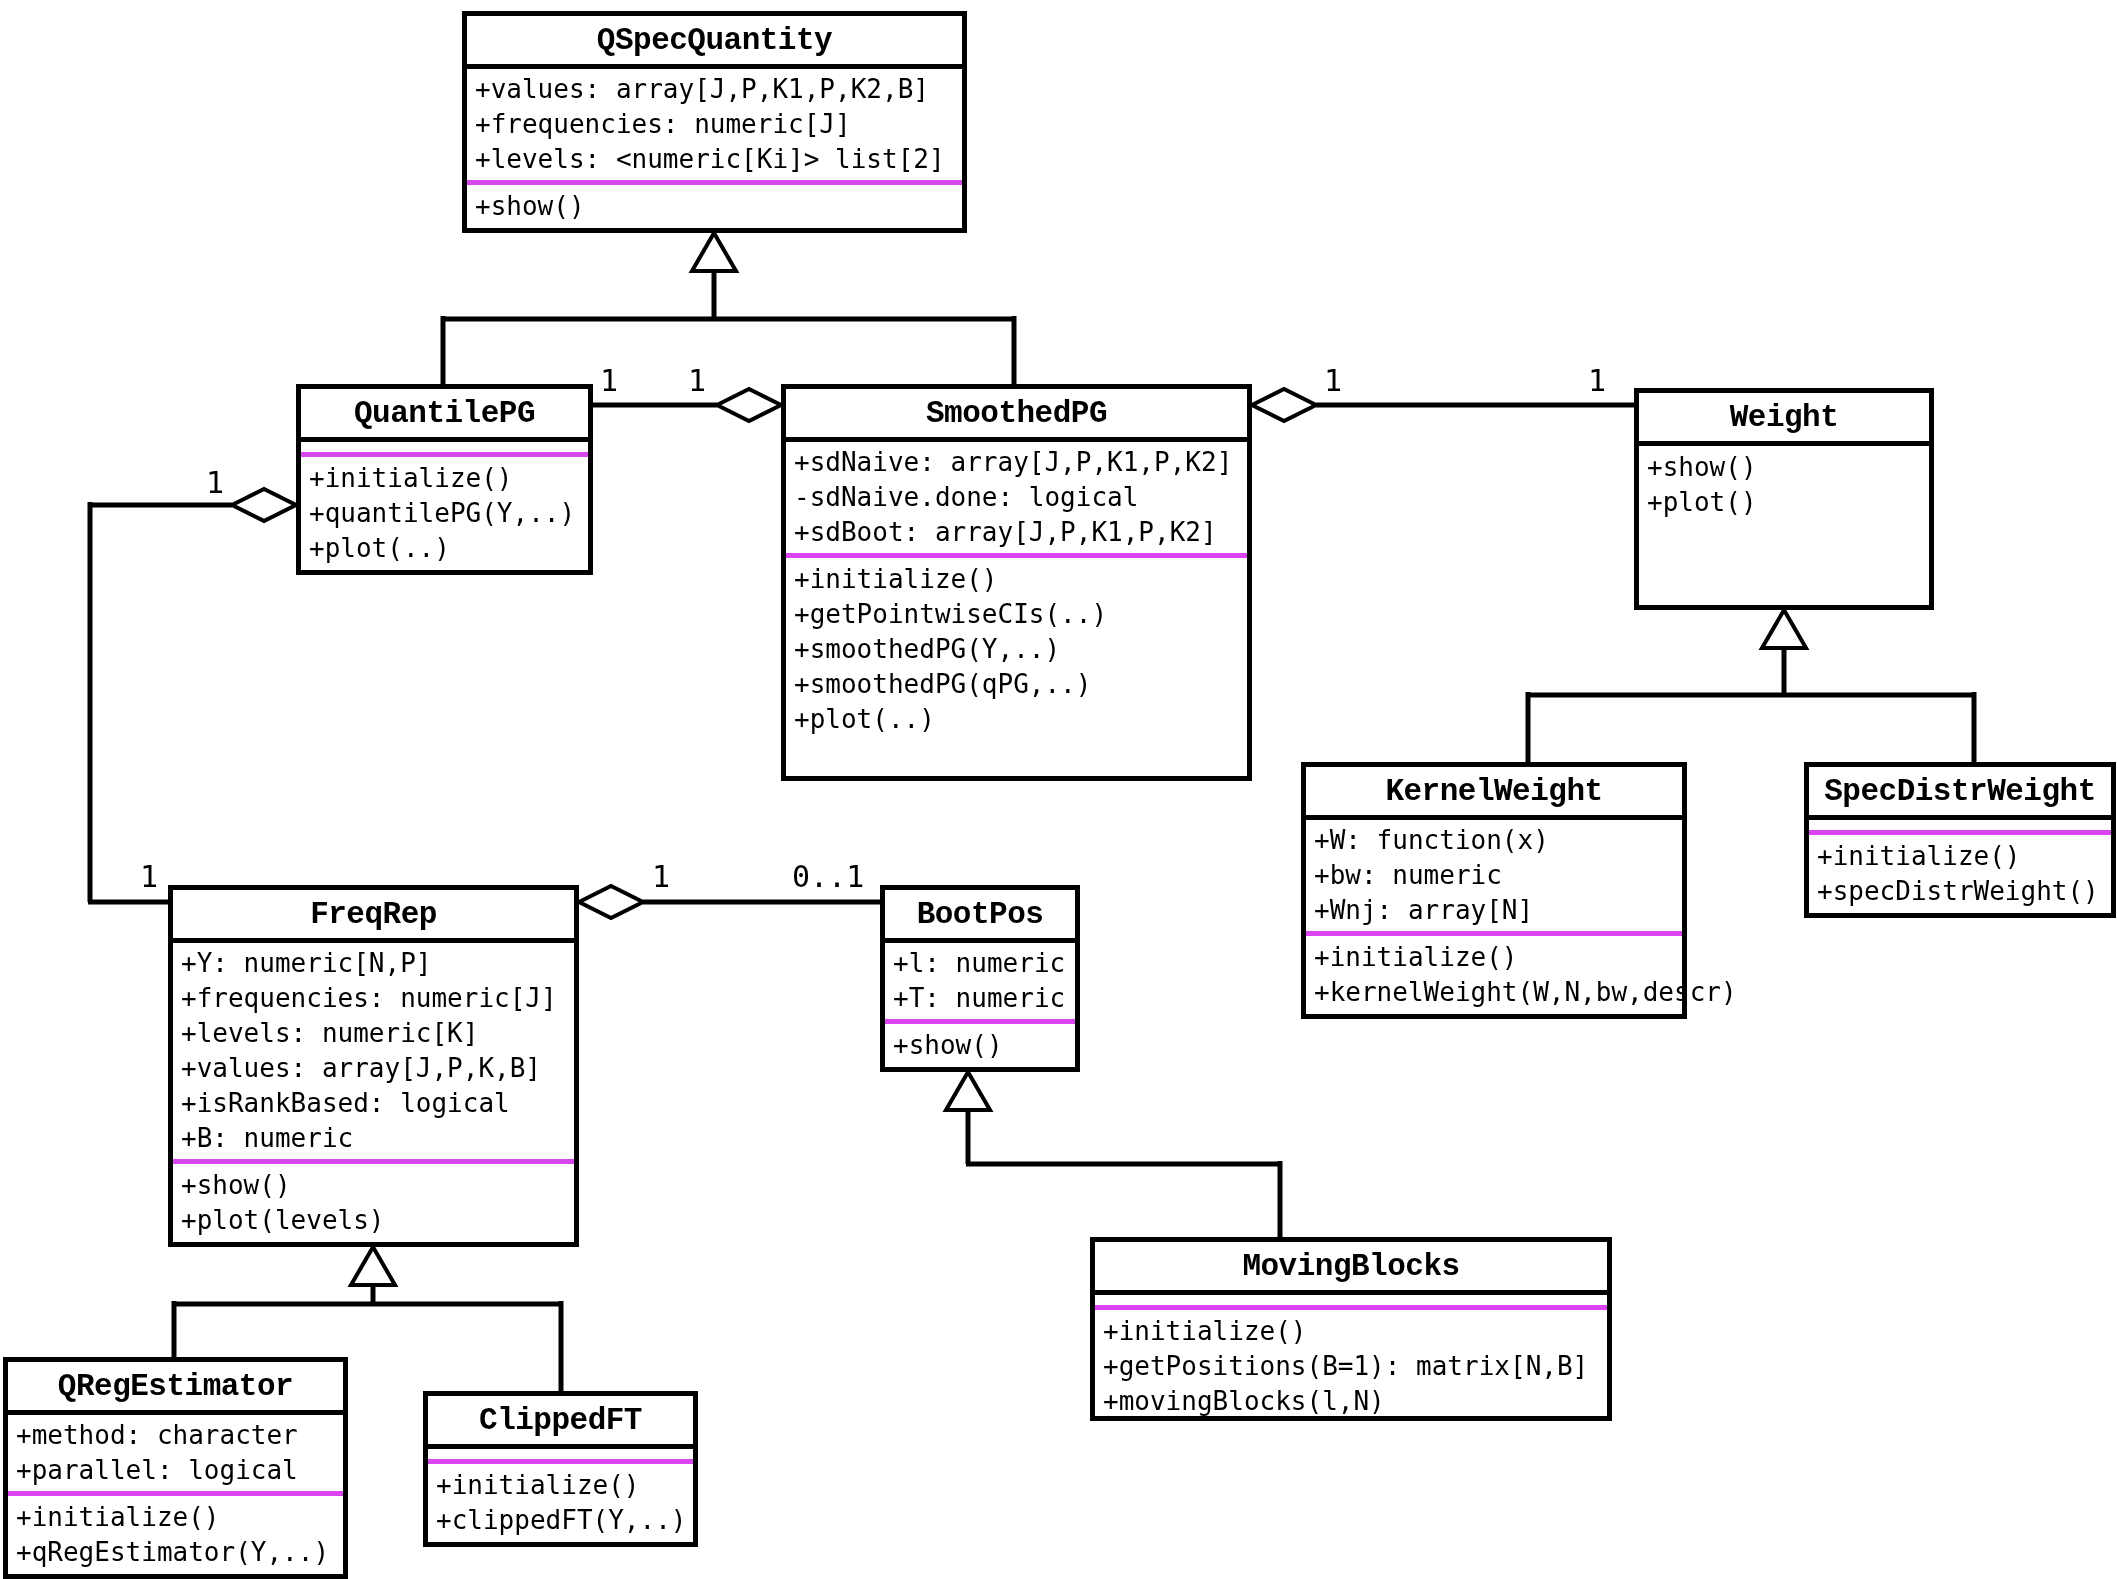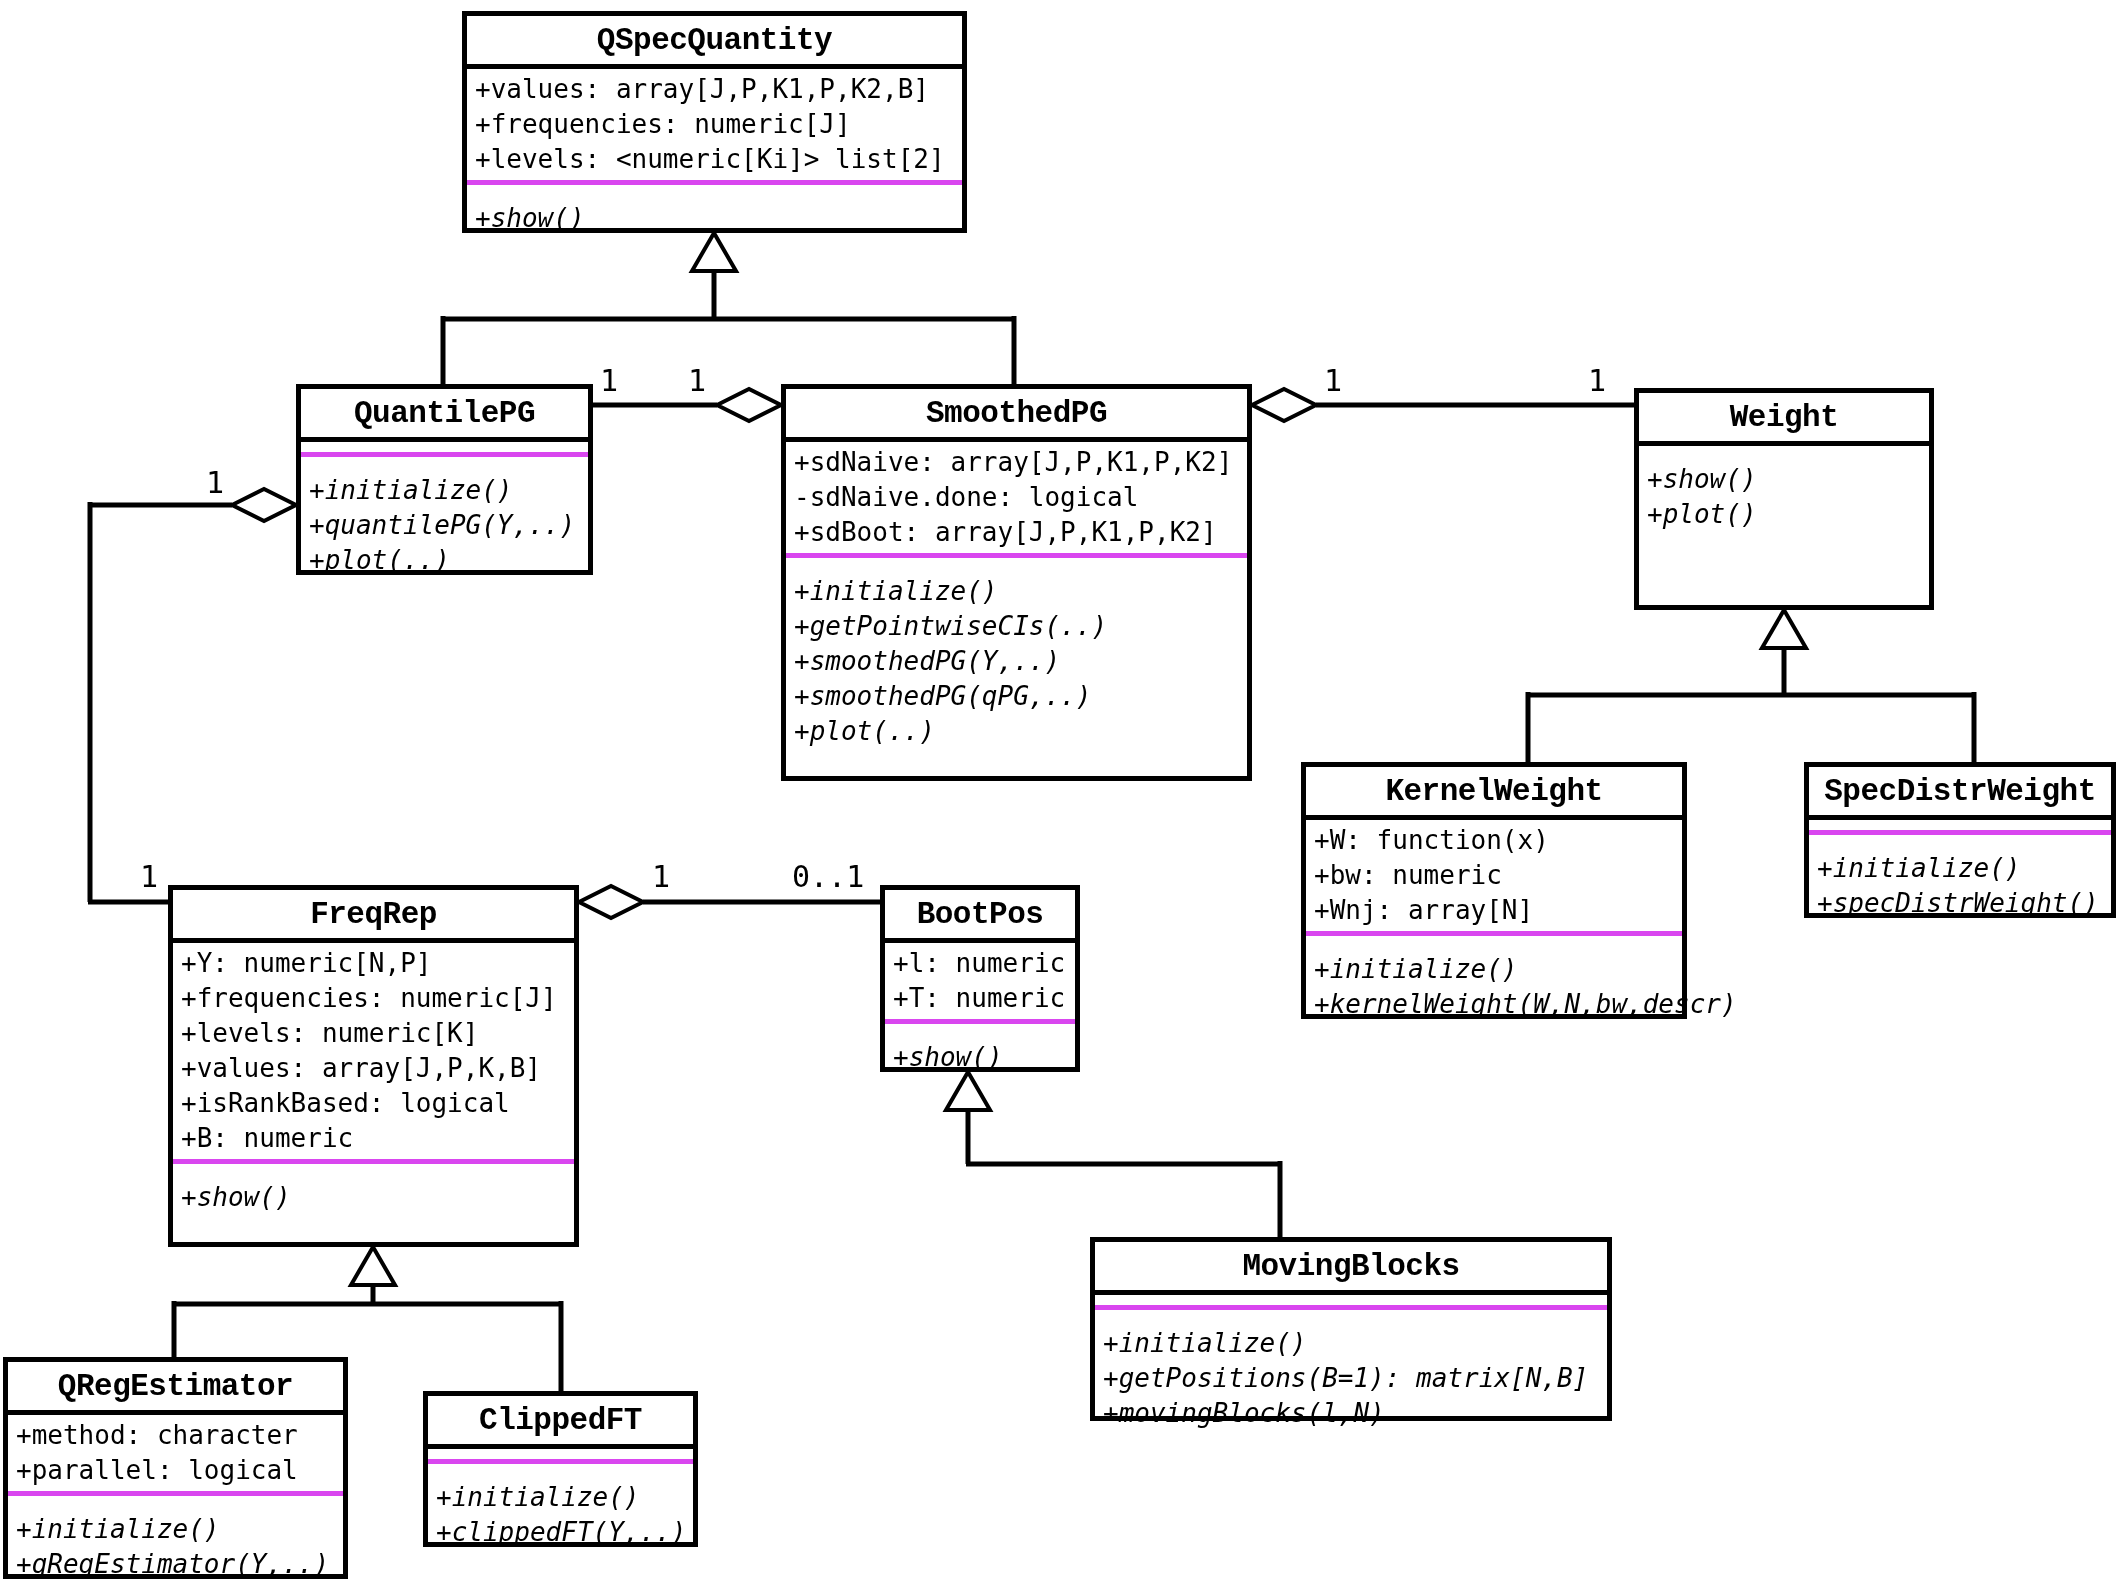--- a/index.html
+++ b/index.html
@@ -6,21 +6,21 @@
   body{position:relative;width:2117px;height:1579px;overflow:hidden;
        font-family:"DejaVu Sans",sans-serif;color:#000;}
   #connector-layer{position:absolute;left:0;top:0;width:2117px;height:1579px;}
   .uml-class{position:absolute;background:#ffffff;border:5px solid #000000;
              box-sizing:border-box;display:flex;flex-direction:column;}
   .uml-title{flex:0 0 48px;display:flex;align-items:center;justify-content:center;
              font-family:Liberation Mono, monospace;font-weight:bold;font-size:31px;
              letter-spacing:-0.5px;border-bottom:5px solid #000000;white-space:nowrap;}
   .uml-attrs{flex:0 0 auto;border-bottom:5px solid #d946ef;padding:3px 8px;}
   .uml-attrs.empty{height:10px;padding:0;}
-  .uml-methods{flex:1 1 auto;padding:16px 8px;font-style:italic;}
+  .uml-methods{flex:1 1 auto;padding:4px 8px;}
   .uml-line{font-family:"DejaVu Sans Mono",monospace;font-size:26px;line-height:35px;
             white-space:pre;}
   .mult-label{position:absolute;font-family:"DejaVu Sans Mono",monospace;
               font-size:30px;line-height:30px;color:#000;}
 </style>
 </head>
 <body>
 
 <svg id="connector-layer" viewBox="0 0 2117 1579" xmlns="http://www.w3.org/2000/svg">
   <g stroke="#000000" stroke-width="5" fill="none">
@@ -141,20 +141,21 @@
   <div class="uml-attrs">
       <div class="uml-line">+Y: numeric[N,P]</div>
       <div class="uml-line">+frequencies: numeric[J]</div>
       <div class="uml-line">+levels: numeric[K]</div>
       <div class="uml-line">+values: array[J,P,K,B]</div>
       <div class="uml-line">+isRankBased: logical</div>
       <div class="uml-line">+B: numeric</div>
     </div>
   <div class="uml-methods">
       <div class="uml-line">+show()</div>
+      <div class="uml-line">+plot(levels)</div>
     </div>
 </div>
 
 <div class="uml-class" style="left:880px;top:885px;width:200px;height:187px">
   <div class="uml-title">BootPos</div>
   <div class="uml-attrs">
       <div class="uml-line">+l: numeric</div>
       <div class="uml-line">+T: numeric</div>
     </div>
   <div class="uml-methods">

